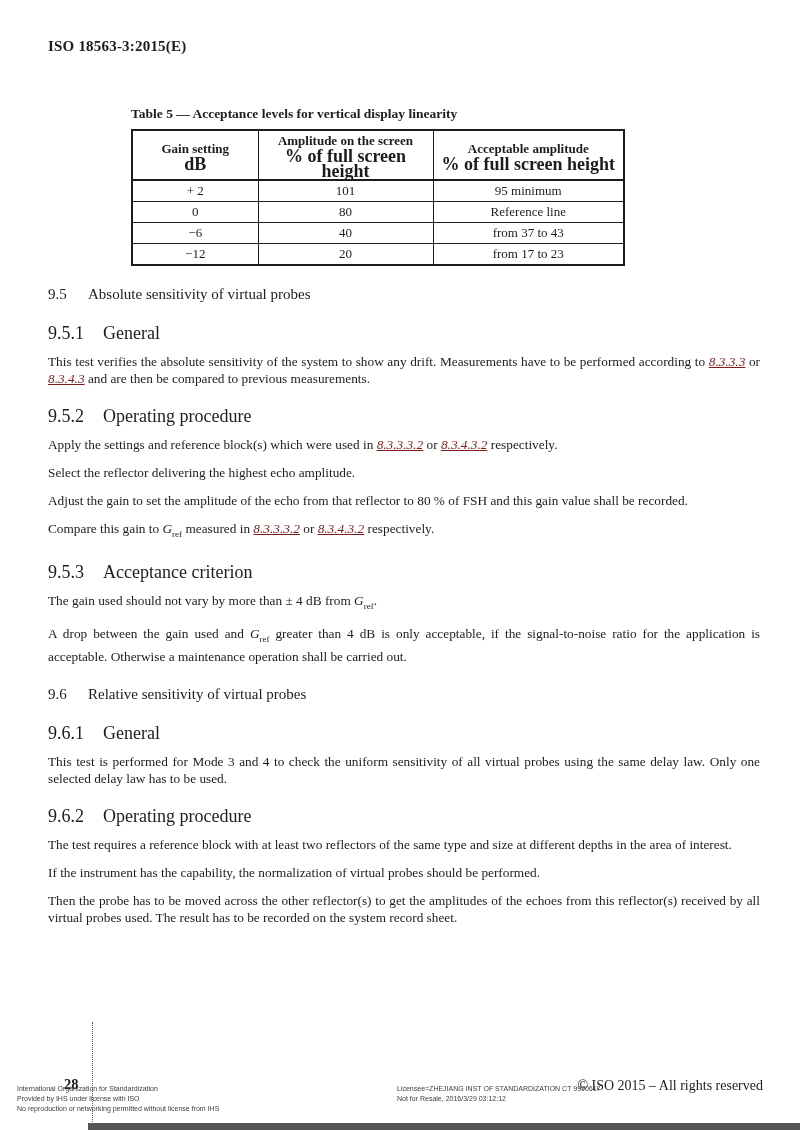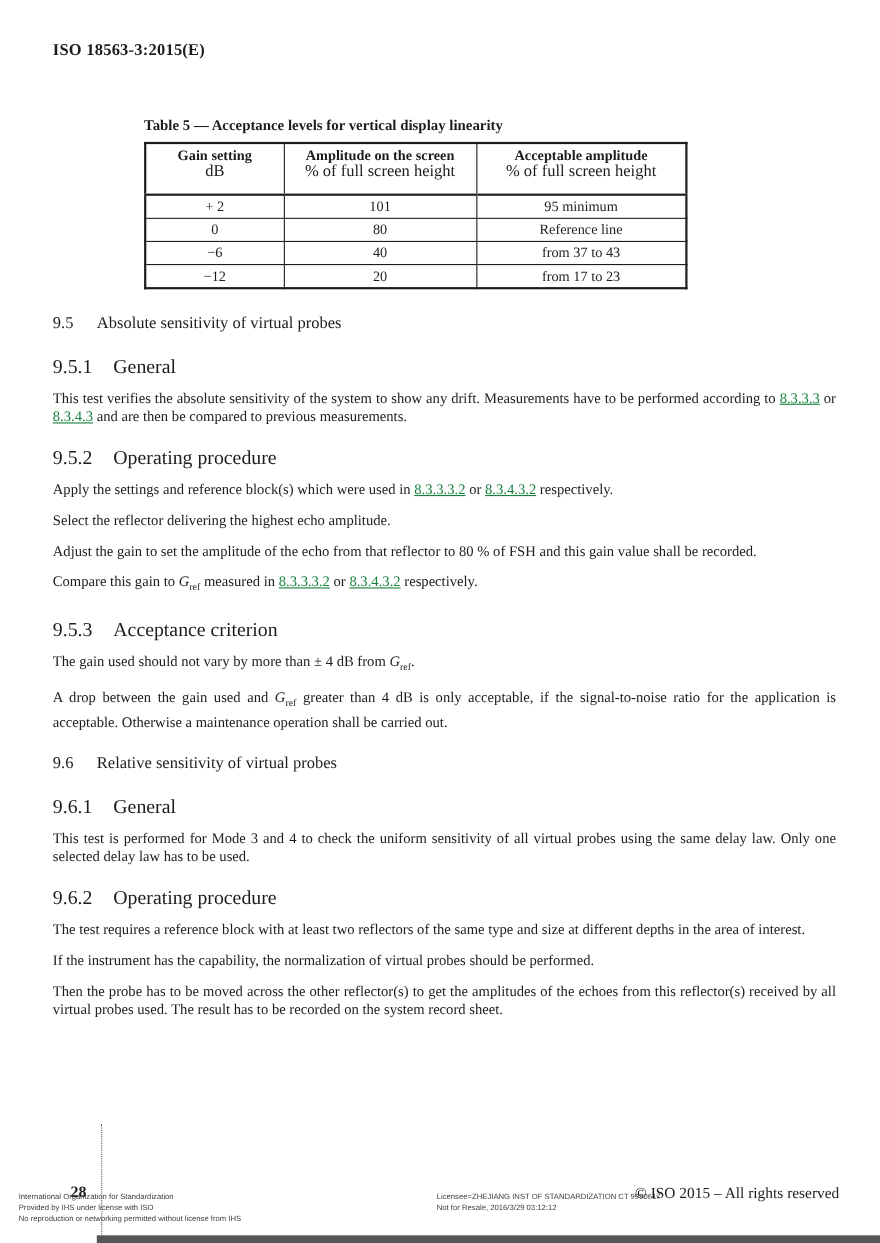--- a/index.html
+++ b/index.html
@@ -8,35 +8,35 @@
 
   .doc-header{position:absolute;top:38px;left:48px;font-size:15px;font-weight:bold;letter-spacing:.2px;}
 
   
   .table-block{position:absolute;top:106px;left:131px;width:492px;}
   .table-title{font-weight:bold;font-size:13.5px;margin:0 0 7px 0;}
   table.acc{border-collapse:collapse;width:492px;table-layout:fixed;}
   table.acc,table.acc th,table.acc td{border:1px solid #1c1c1c;}
   table.acc{border:2px solid #1c1c1c;}
   table.acc thead th{border-bottom:2px solid #1c1c1c;}
-  table.acc th{font-size:13px;padding:2px 2px 12px;vertical-align:middle;}
+  table.acc th{font-size:13px;padding:2px 2px 0;vertical-align:middle;}
   .cth{font-weight:bold;line-height:16px;}
-  .cts{font-weight:normal;font-size:15px;line-height:15px;}
+  .cts{font-weight:bold;font-size:18px;line-height:15px;}
   table.acc td{text-align:center;font-size:13px;height:20px;padding:0 2px;}
   col.c1{width:126px;} col.c2{width:175px;} col.c3{width:191px;}
 
   
   .content{position:absolute;top:280px;left:48px;width:712px;}
   .content > :first-child{margin-top:5px;}
   .content h2{font-size:15px;line-height:19px;font-weight:normal;margin:20px 0 0 0;}
   .content h3{font-size:18px;line-height:18px;font-weight:normal;margin:20px 0 0 0;}
   .content h2 .secnum{display:inline-block;min-width:40px;}
   .content h3 .secnum{display:inline-block;min-width:55px;}
   .content p{font-size:13.3px;line-height:17px;margin:11px 0 0 0;text-align:justify;}
-  a.xref{color:#15803d;text-decoration:underline;cursor:pointer;}
+  a.xref{color:#7f1d1d;text-decoration:underline;cursor:pointer;font-style:italic;}
   .content sub{font-size:9px;}
   .content i{font-family:"Liberation Serif",serif;}
 
   
   .page-number{position:absolute;left:52px;top:1076px;font-size:14.5px;font-weight:bold;margin-left:12px;}
   .stamp{font-family:"Liberation Sans","DejaVu Sans",sans-serif;font-size:7px;line-height:10px;color:#3c3c3c;}
   .stamp-left{position:absolute;left:17px;top:1084px;}
   .stamp-right{position:absolute;left:397px;top:1084px;}
   .copyright{position:absolute;right:37px;top:1078px;font-size:14px;}
   .crop-dots{position:absolute;left:92px;top:1022px;height:102px;width:0;border-left:1px dotted #5a5a5a;}

